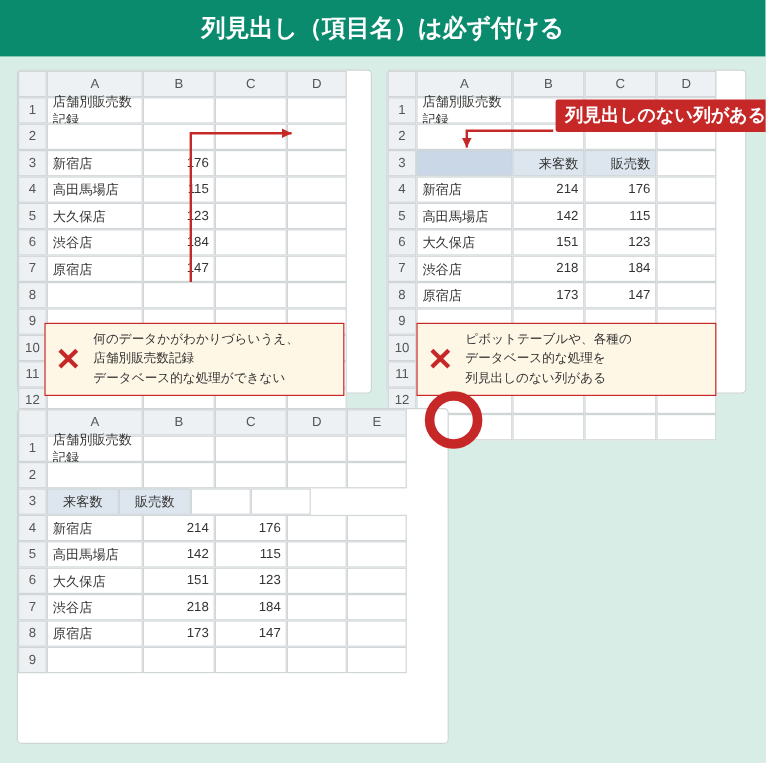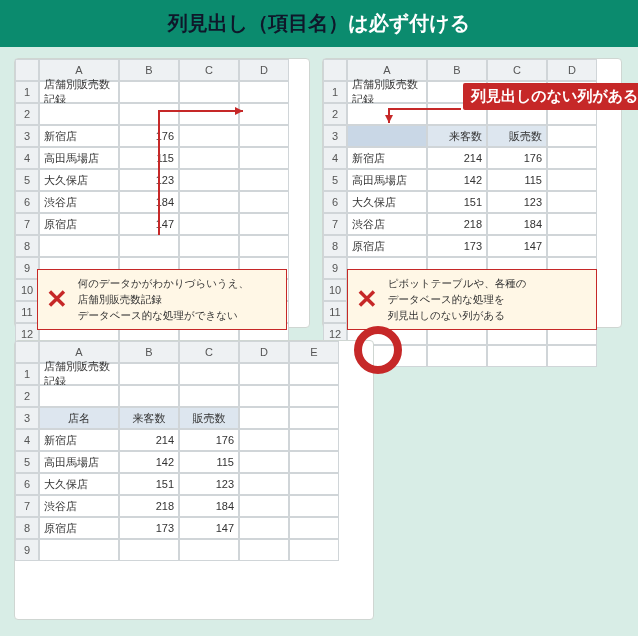--- a/index.html
+++ b/index.html
@@ -11,21 +11,21 @@
     position: relative;
   }
   .title-bar {
     background: #0b8b6e;
     color: #fff;
     text-align: center;
     padding: 10px 0;
     font-size: 20px;
     font-weight: bold;
   }
-  .title-bar .accent { color: #0f172a; }
+  .title-bar .accent { color: #ffffff; }
   .panel {
     background: #fff;
     border: 1px solid #cfd6d2;
     border-radius: 4px;
     position: absolute;
   }
   .panel.left { left: 14px; top: 58px; width: 296px; height: 270px; }
   .panel.right { left: 322px; top: 58px; width: 300px; height: 270px; }
   .panel.bottom { left: 14px; top: 340px; width: 360px; height: 280px; }
 
@@ -357,21 +357,20 @@
     <div class="row">
         <div class="hdr rowhdr">2</div>
         <div class="cell colA"></div>
         <div class="cell colB"></div>
         <div class="cell colC"></div>
         <div class="cell colD"></div>
         <div class="cell colE"></div>
       </div>
     <div class="row">
         <div class="hdr rowhdr">3</div>
-        <div class="cell colA tbl-hdr" style="justify-content:center">店名</div>
         <div class="cell colB tbl-hdr num" style="justify-content:center">来客数</div>
         <div class="cell colC tbl-hdr num" style="justify-content:center">販売数</div>
         <div class="cell colD"></div>
         <div class="cell colE"></div>
       </div>
     <div class="row">
         <div class="hdr rowhdr">4</div>
         <div class="cell colA">新宿店</div>
         <div class="cell colB num">214</div>
         <div class="cell colC num">176</div>

